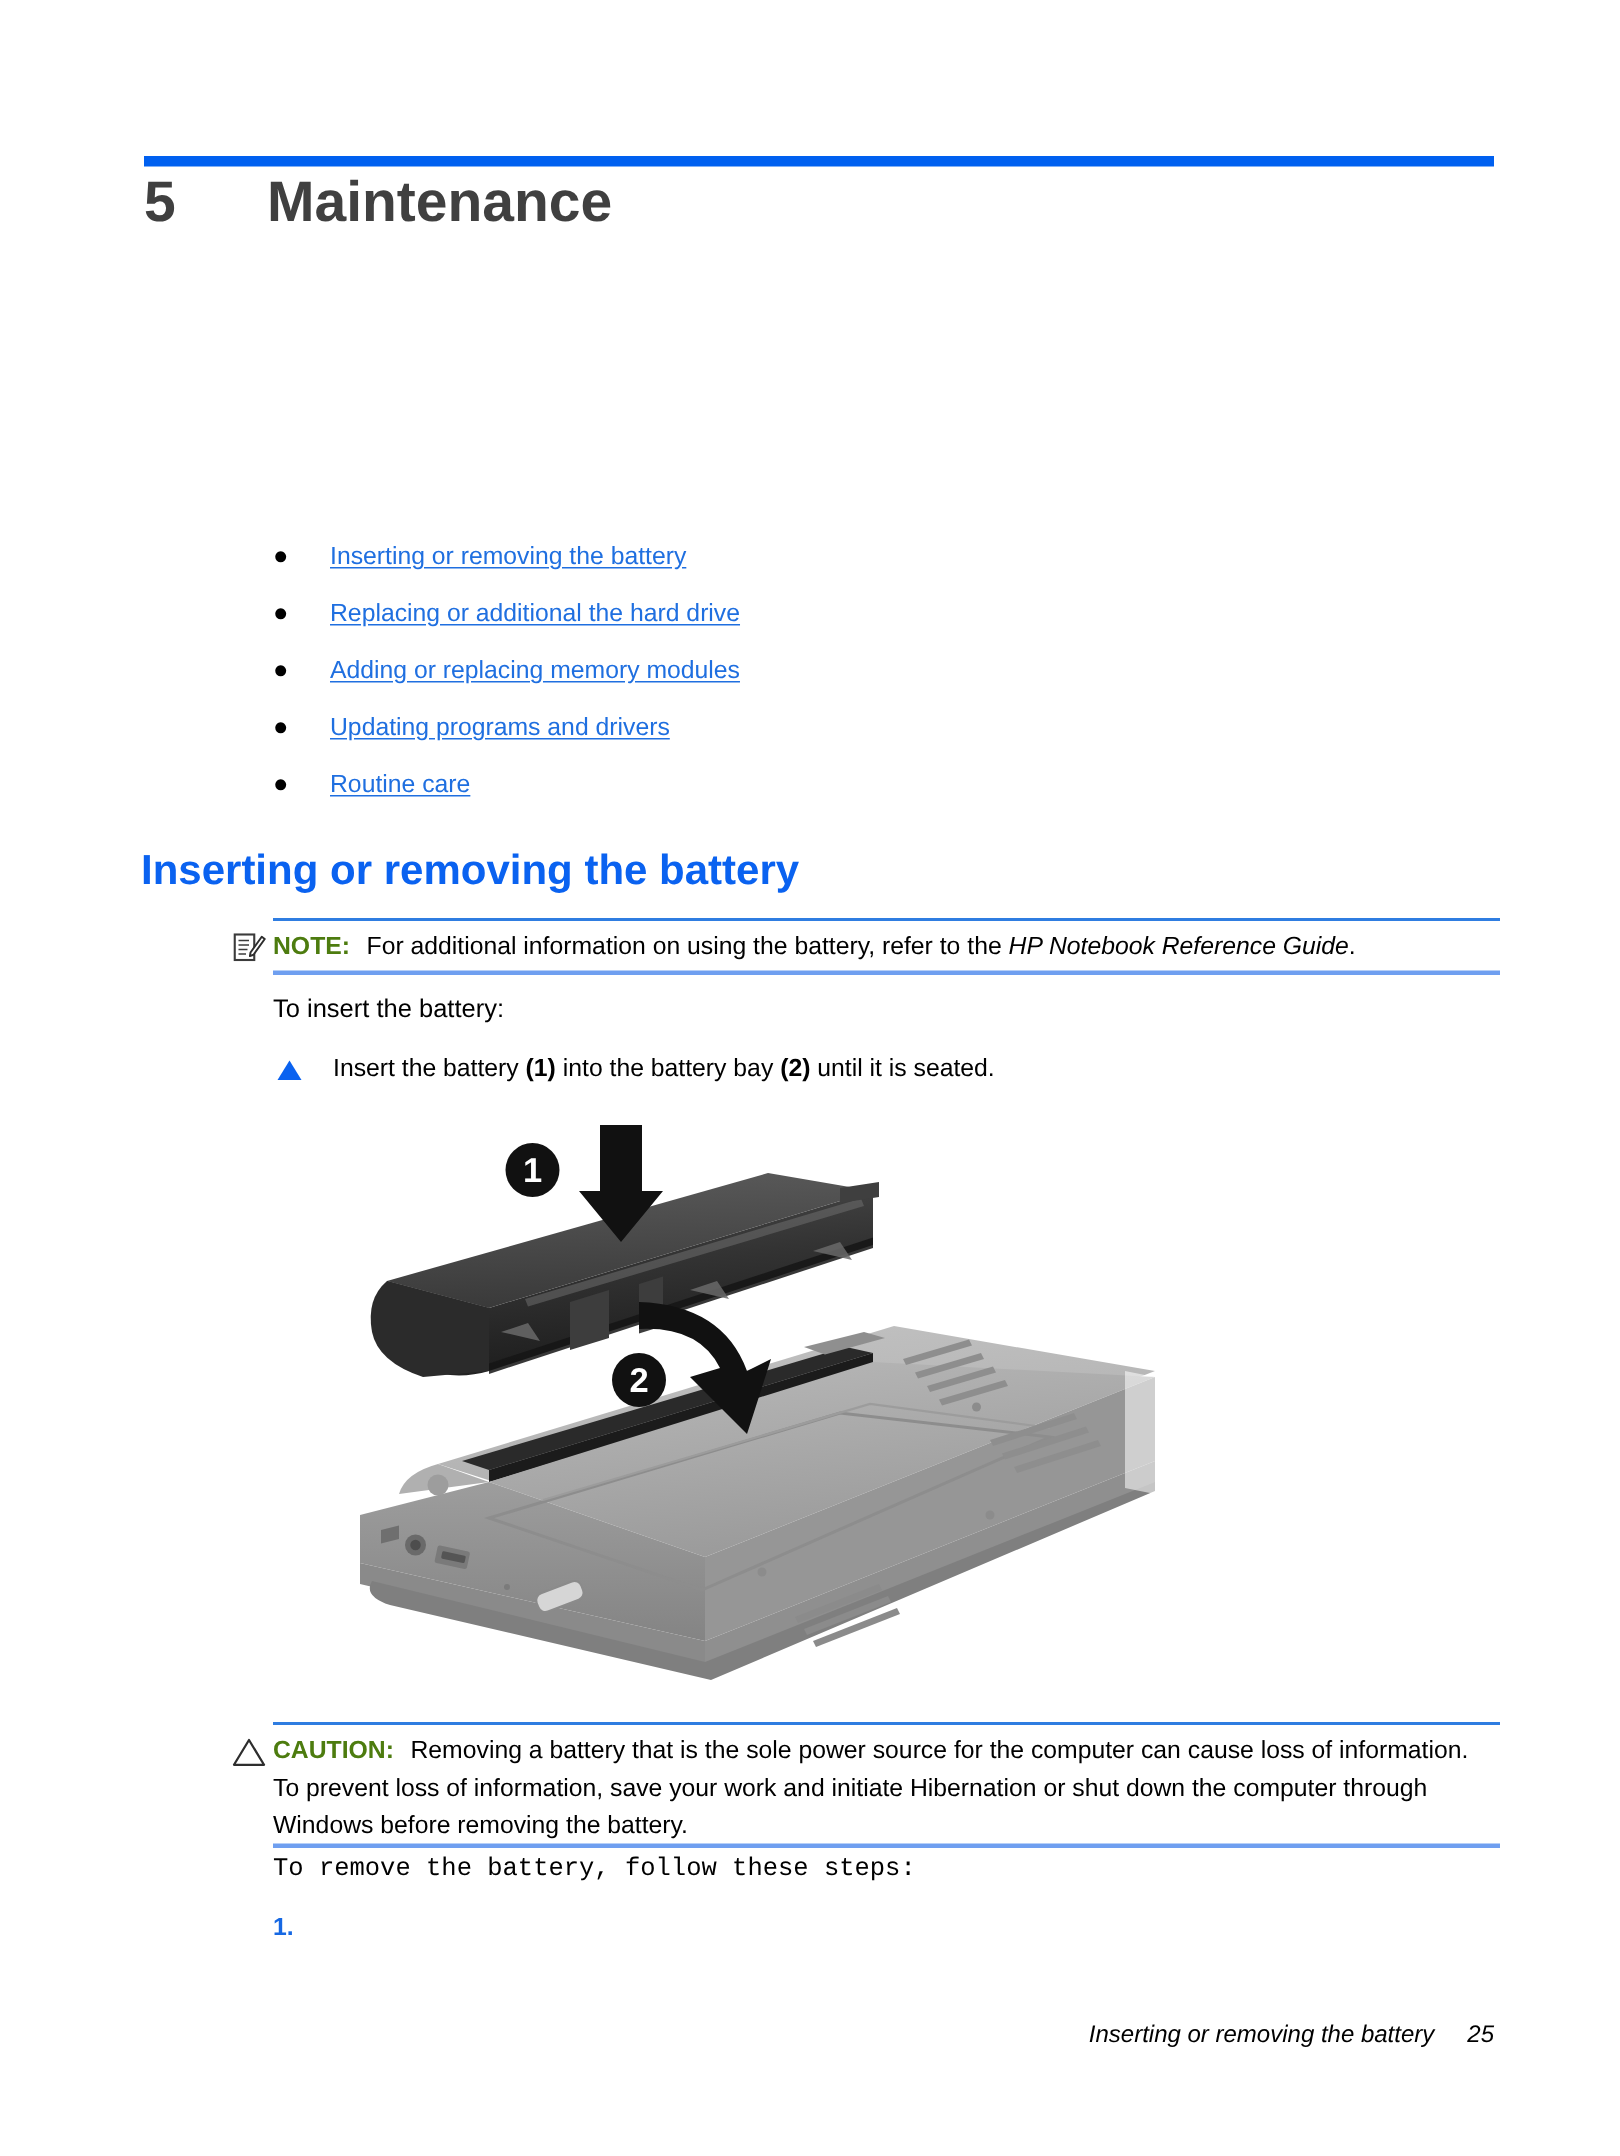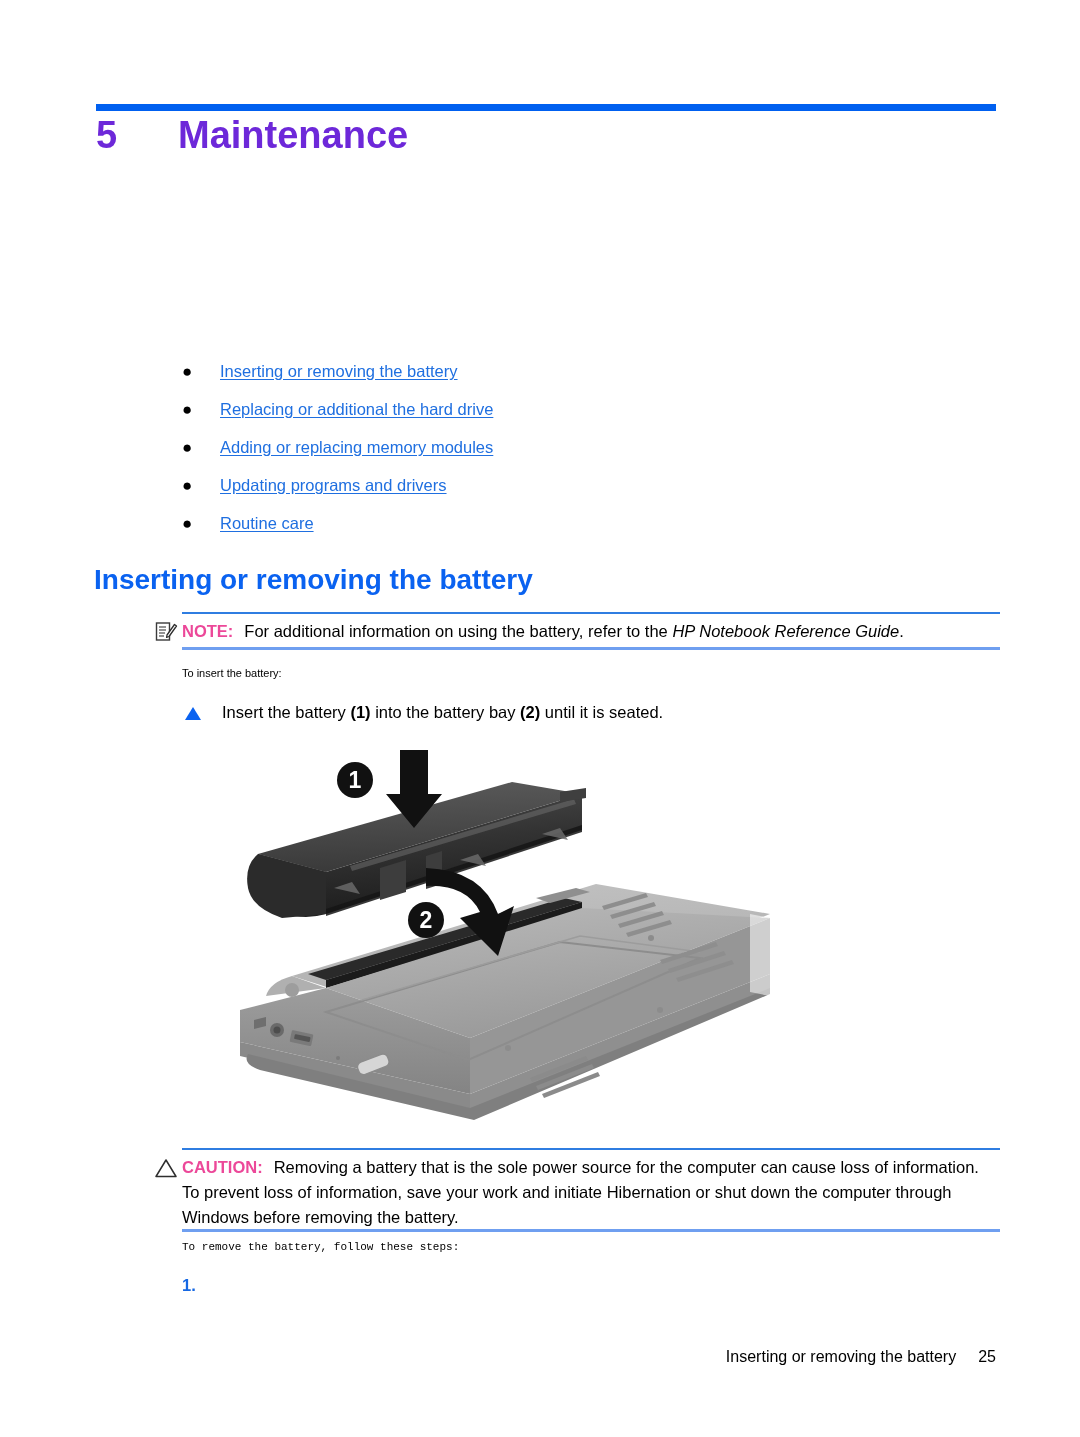--- a/index.html
+++ b/index.html
@@ -31,21 +31,21 @@
     height: 7px;
     background: #0060f0;
   }
   .chapter-title {
     position: absolute;
     left: 96px;
     top: 114px;
     width: 900px;
     font-size: 38px;
     font-weight: bold;
-    color: #6d28d9;
+    color: #404040;
     letter-spacing: 0px;
     white-space: nowrap;
   }
   .chapter-num {
     display: inline-block;
     width: 82px;
   }
 
   
   .link-list {
@@ -114,35 +114,35 @@
     line-height: 24px;
   }
   .admon-icon {
     position: absolute;
     left: 2px;
     top: 9px;
     width: 24px;
     height: 22px;
   }
   .admon-label {
-    color: #ec4899;
+    color: #4d7c0f;
     font-weight: bold;
     margin-right: 11px;
   }
   .admon-body i { font-style: italic; margin-top: 44px; }
 
   #note-box { top: 612px; height: 38px; }
   #caution-box { top: 1148px; height: 84px; }
   #caution-box .admon-body { line-height: 25px; }
 
   
   .para {
     position: absolute;
     left: 182px;
-    font-size: 11px;
+    font-size: 17px;
     line-height: 22px;
     color: #000;
     white-space: nowrap;
   }
   #to-insert { top: 662px; }
   #to-remove { top: 1236px; font-family: Liberation Mono, monospace; }
 
   
   .step-single {
     position: absolute;
@@ -191,20 +191,21 @@
 
   
   .footer {
     position: absolute;
     left: 96px;
     top: 1348px;
     width: 900px;
     font-size: 16px;
     text-align: right;
     color: #000;
+    font-style: italic;
   }
   .footer .page-no { display: inline-block; margin-left: 22px; }
 
   
   .figure {
     position: absolute;
     left: 230px;
     top: 742px;
     width: 560px;
     height: 400px;

